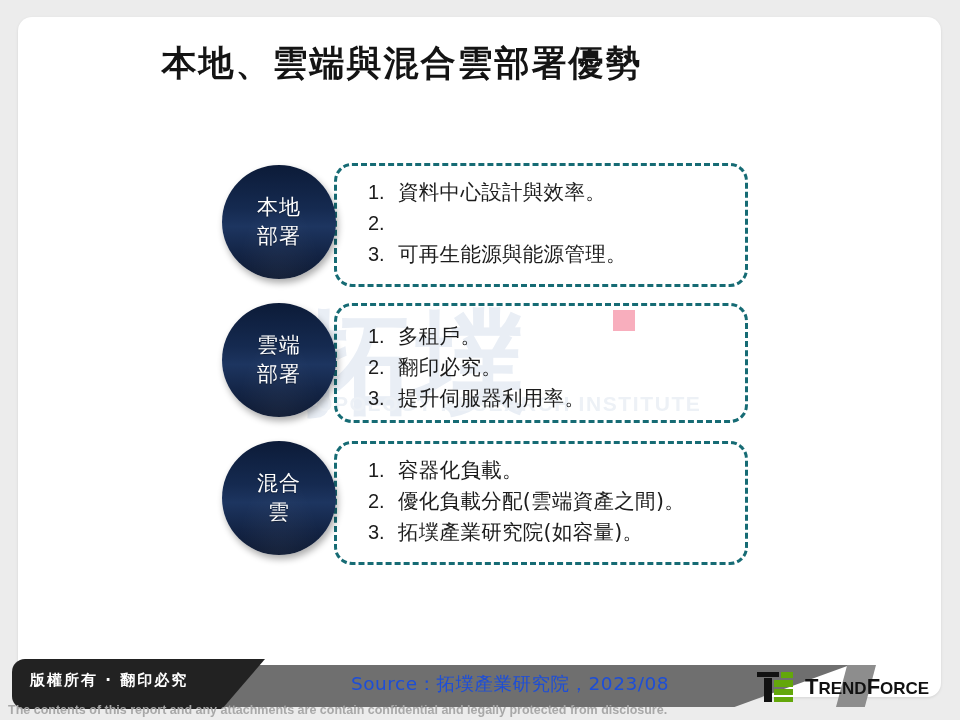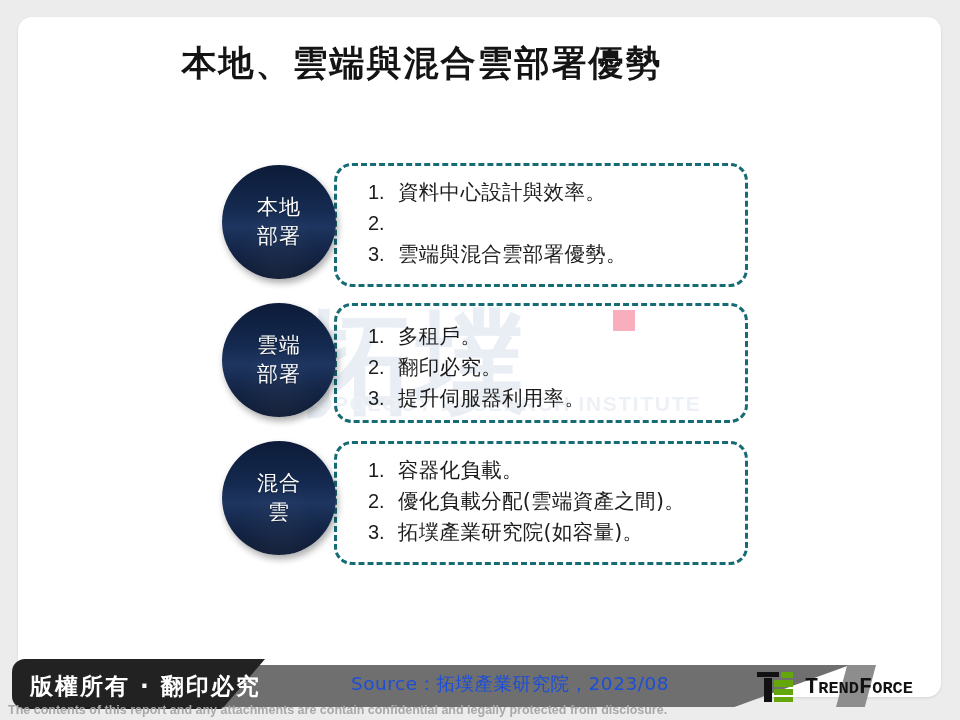--- a/index.html
+++ b/index.html
@@ -74,21 +74,20 @@
     left: 0;
     top: 40px;
     width: 804px;
     text-align: center;
     font-family: "DejaVu Serif", "Liberation Serif", serif;
     font-size: 35px;
     font-weight: 700;
     color: #141414;
     letter-spacing: 2px;
     z-index: 5;
-    padding-left: 20px;
   }
 
   
   .rows {
     position: absolute;
     left: 0;
     top: 0;
     width: 960px;
     height: 720px;
     z-index: 4;
@@ -239,21 +238,21 @@
     height: 50px;
     background: #222222;
     border-radius: 13px 0 0 13px;
     clip-path: polygon(0 0, 100% 0, 83% 100%, 0% 100%);
   }
   .copyright-text {
     position: absolute;
     left: 30px;
     top: 19px;
     font-family: "DejaVu Sans", "Liberation Sans", sans-serif;
-    font-size: 23px;
+    font-size: 15px;
     font-weight: 700;
     color: #ffffff;
     letter-spacing: 2px;
     white-space: nowrap;
   }
 
   
   .logo {
     position: absolute;
     left: 757px;
@@ -262,21 +261,21 @@
     display: flex;
     align-items: center;
     gap: 8px;
   }
   .logo-mark {
     width: 40px;
     height: 30px;
     position: relative;
   }
   .logo-text {
-    font-family: Liberation Mono, monospace;
+    font-family: Liberation Sans, sans-serif;
     font-size: 22px;
     font-weight: 700;
     color: #111111;
     letter-spacing: 0px;
     white-space: nowrap;
   }
   .logo-text .small-caps { font-size: 17px; }
 
   .disclaimer {
     position: absolute;
@@ -316,21 +315,21 @@
       <div class="panel-list">
         <div class="li">
           <span class="li-num">1.</span>
           <span class="li-text">資料中心設計與效率。</span>
         </div>
         <div class="li">
           <span class="li-num">2.</span>
         </div>
         <div class="li">
           <span class="li-num">3.</span>
-          <span class="li-text">雲端與混合雲部署優勢。</span>
+          <span class="li-text">可再生能源與能源管理。</span>
         </div>
       </div>
     </div>
 
     <div class="row row-1">
       <div class="panel"></div>
       <div class="circle">
         <div class="circle-line">雲端</div>
         <div class="circle-line">部署</div>
       </div>

